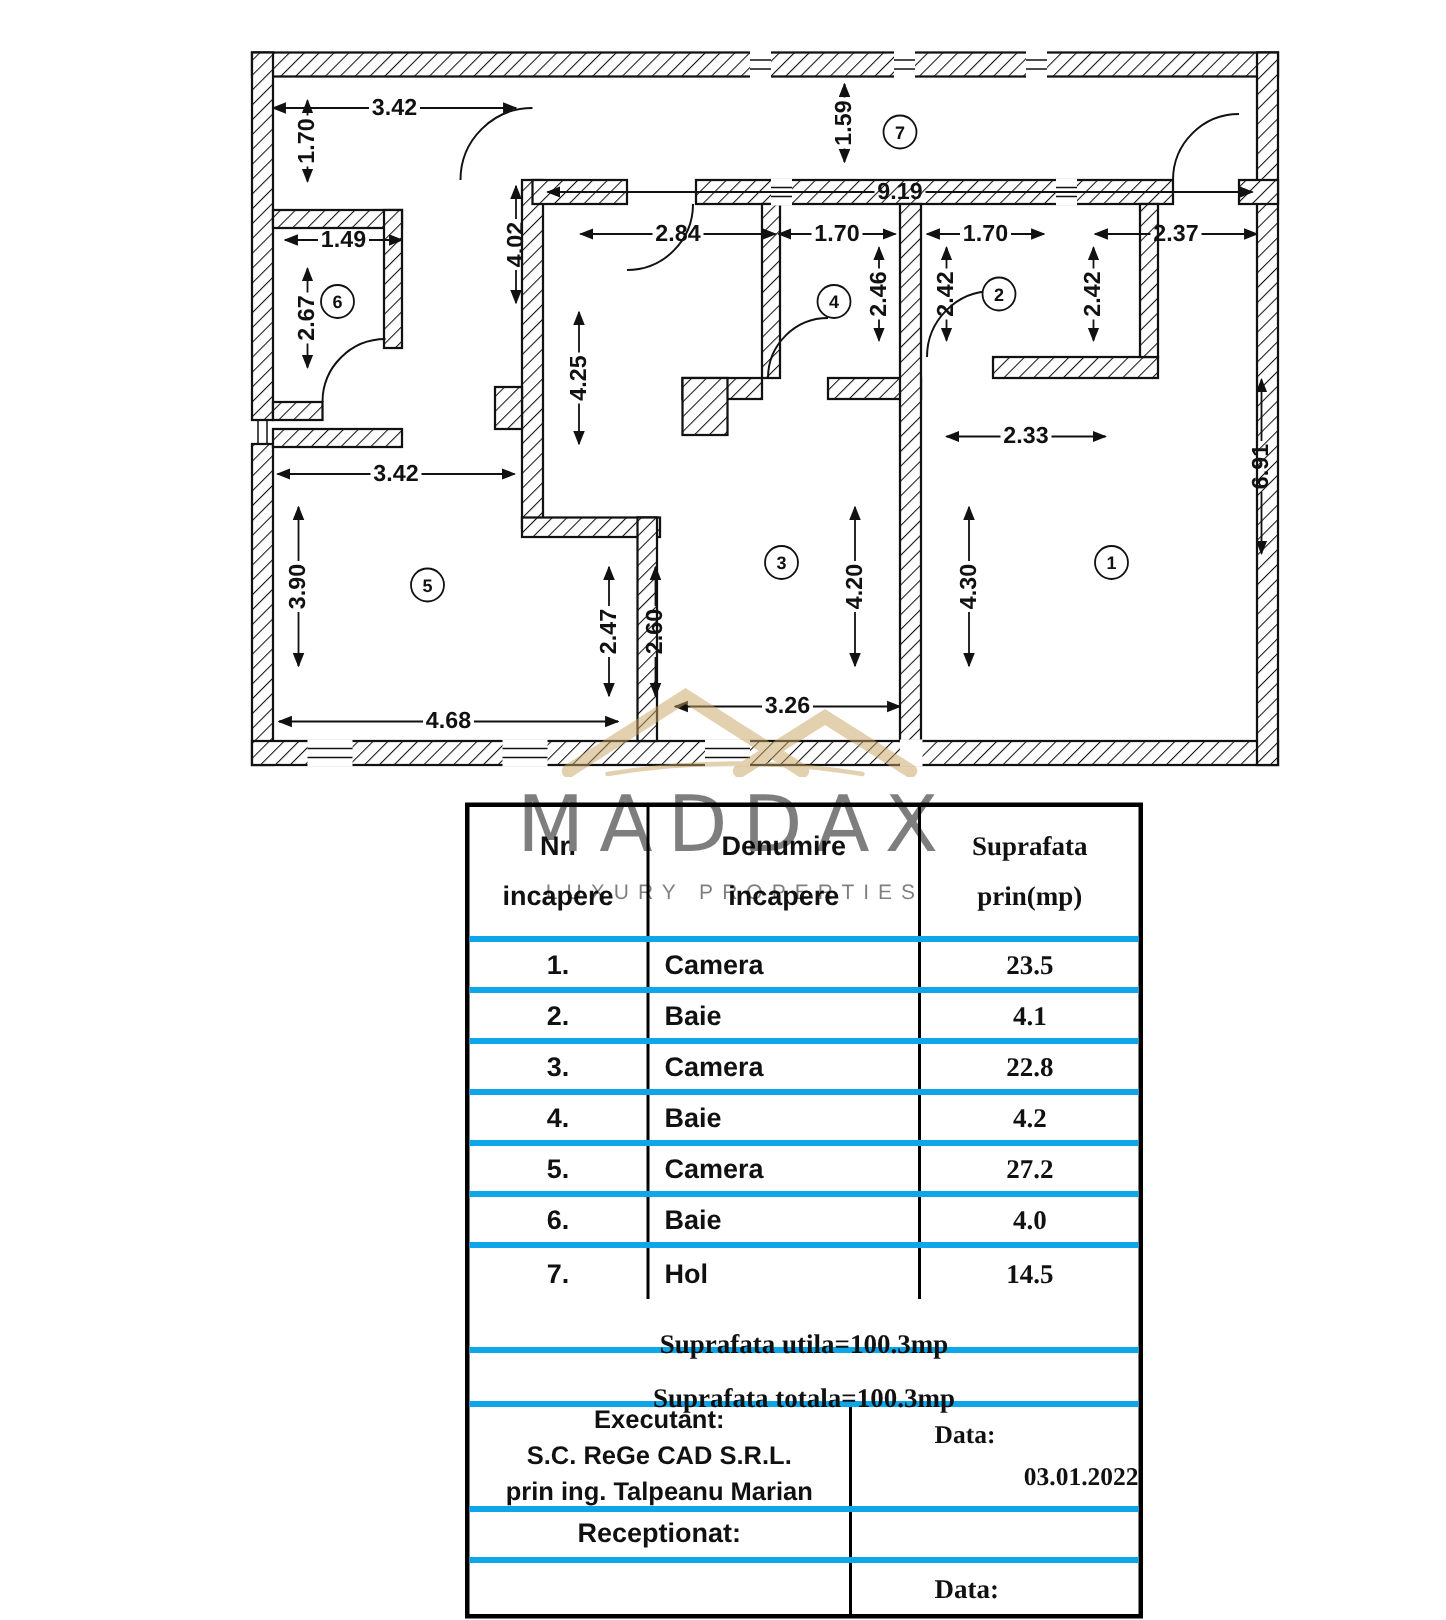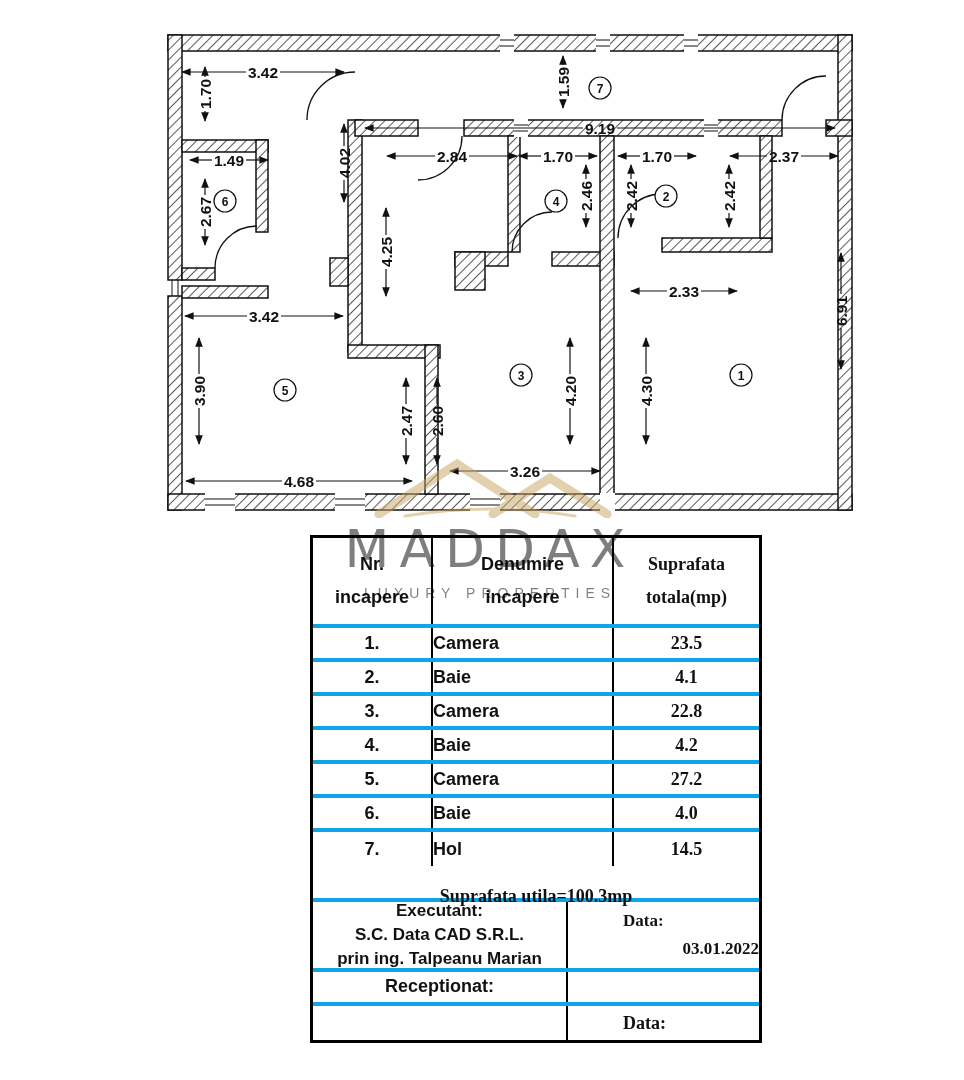--- a/index.html
+++ b/index.html
@@ -24,21 +24,21 @@
               border:3px solid #000;z-index:2;font-weight:700;font-size:18px;}
   .tr{display:flex;box-sizing:border-box;border-bottom:4px solid #0ea5e9;}
   .tr:last-child{border-bottom:none;}
   .td{box-sizing:border-box;border-right:2px solid #000;display:flex;
       align-items:center;justify-content:center;}
   .td:last-child{border-right:none;font-family:Liberation Serif, serif;}
   .thead{height:90px;}
   .thead .td{flex-direction:column;justify-content:center;gap:12px;}
   .c1{width:120px;}.c2{width:181px;}.c3{flex:1;}
   .data-row{height:34px;}
-  .data-row .c2{justify-content:flex-start;}
+  .data-row .c2{justify-content:flex-start;padding-left:10px;}
   .sumrow{height:36px;}
   .full{width:100%;border-right:none;margin-top:28px;}
   .execrow{height:70px;font-size:17px;}
   .exl{width:255px;flex-direction:column;justify-content:center;line-height:1.4;}
   .exr{flex:1;flex-direction:column;align-items:stretch;justify-content:space-evenly;}
   .exr .date-label{padding-left:55px;text-align:left;}
   .exr .date-val{text-align:right;}
   .recrow{height:34px;}
   .datarow2{height:34px;border-bottom:none;}
   .datarow2 .exr{align-items:flex-start;justify-content:center;padding-left:55px;}
@@ -304,21 +304,21 @@
       <div class="td c1">
         <div>Nr.</div>
         <div>incapere</div>
       </div>
       <div class="td c2">
         <div>Denumire</div>
         <div>incapere</div>
       </div>
       <div class="td c3">
         <div>Suprafata</div>
-        <div>totala(mp)</div>
+        <div>prin(mp)</div>
       </div>
     </div>
 
     <div id="table-body">
         <div class="tr data-row">
           <div class="td c1">1.</div>
           <div class="td c2">Camera</div>
           <div class="td c3">23.5</div>
         </div>
         <div class="tr data-row">
@@ -349,25 +349,28 @@
         <div class="tr data-row">
           <div class="td c1">7.</div>
           <div class="td c2">Hol</div>
           <div class="td c3">14.5</div>
         </div>
       </div>
 
     <div class="tr sumrow">
       <div class="td full">Suprafata utila=100.3mp</div>
     </div>
+    <div class="tr sumrow">
+      <div class="td full">Suprafata totala=100.3mp</div>
+    </div>
 
     <div class="tr execrow">
       <div class="td exl">
         <div>Executant:</div>
-        <div>S.C. Data CAD S.R.L.</div>
+        <div>S.C. ReGe CAD S.R.L.</div>
         <div>prin ing. Talpeanu Marian</div>
       </div>
       <div class="td exr">
         <div class="date-label">Data:</div>
         <div class="date-val">03.01.2022</div>
       </div>
     </div>
 
     <div class="tr recrow">
       <div class="td exl">Receptionat:</div>

